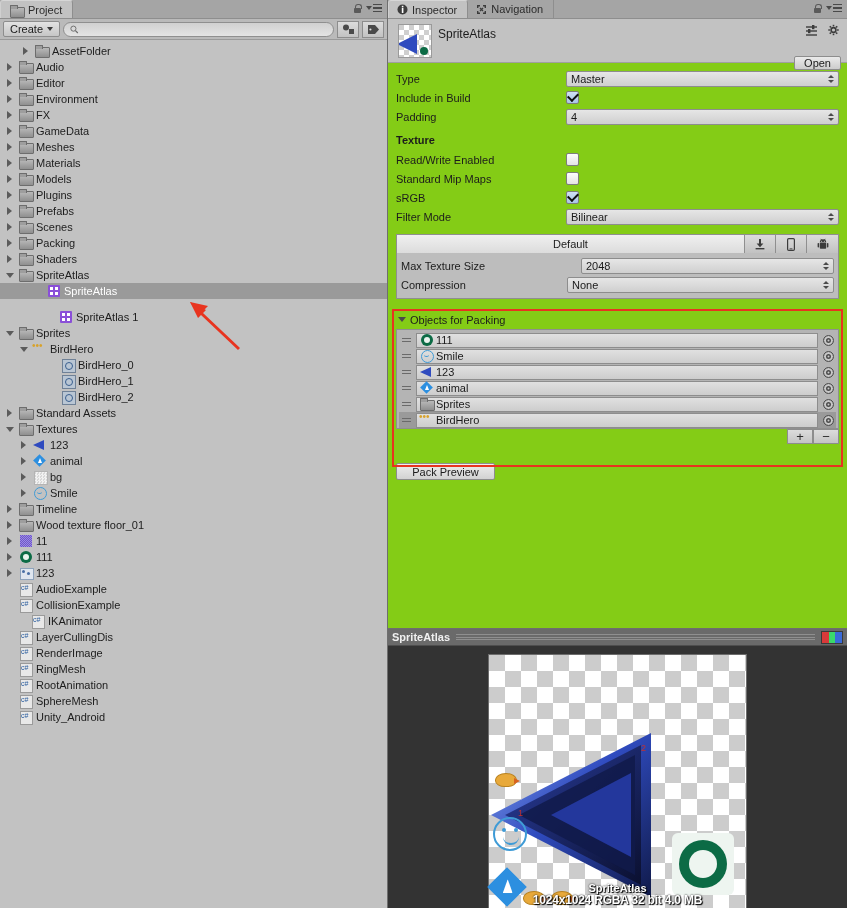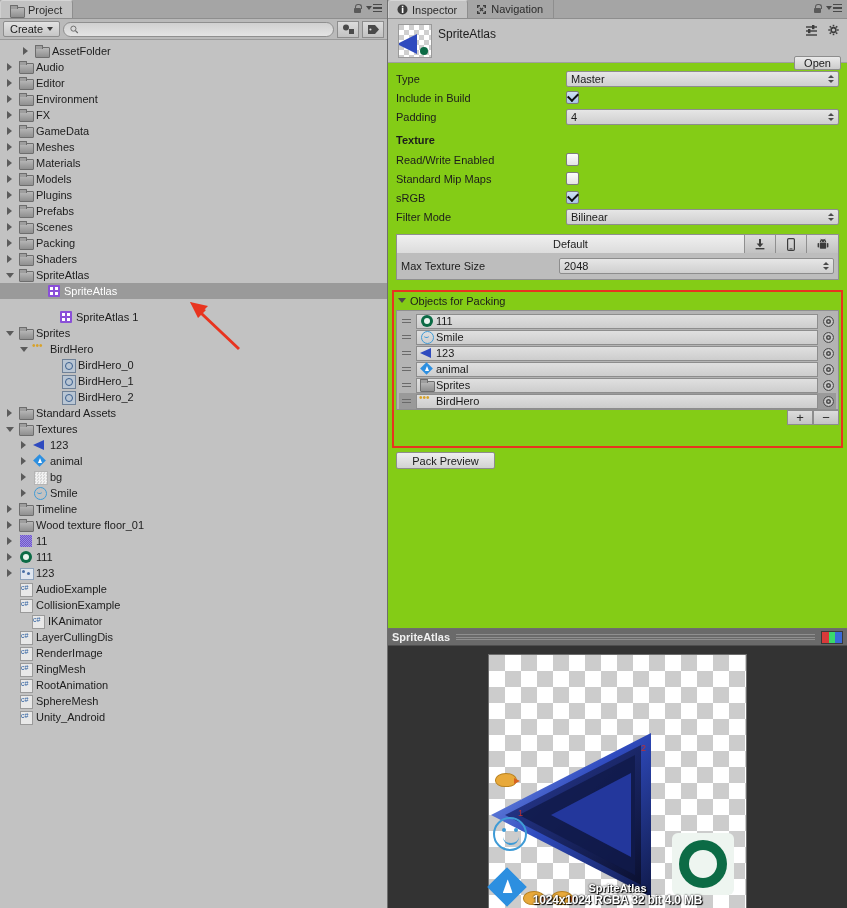--- a/index.html
+++ b/index.html
@@ -342,21 +342,21 @@
   }
   #pack-foot { height: 17px; display: flex; justify-content: flex-end; }
   .pm-btn {
     width: 26px; height: 15px;
     background: linear-gradient(#dcdcdc,#c4c4c4);
     border: 1px solid #8d8d8d;
     display: flex; align-items: center; justify-content: center;
     font-size: 13px; color: #2b2b2b; line-height: 1;
   }
   .pack-preview-btn {
-    margin-top: 25px; height: 17px; width: 99px; padding: 0 6px;
+    margin-top: 17px; height: 17px; width: 99px; padding: 0 6px;
     background: linear-gradient(#eeeeee,#d2d2d2);
     border: 1px solid #8d8d8d; border-radius: 2px;
     display: flex; align-items: center; justify-content: center;
     font-size: 11px;
   }
   #red-box {
     position: absolute; left: 0px; top: 0px;
     border: 2px solid #e8341f; pointer-events: none;
   }
 
@@ -891,23 +891,33 @@
               <rect x="9.9" y="5" width="1.5" height="4.4" rx="0.7" fill="#3c3c3c"></rect>
               <line x1="3.8" y1="0.9" x2="4.6" y2="2" stroke="#3c3c3c" stroke-width="0.9"></line>
               <line x1="8.2" y1="0.9" x2="7.4" y2="2" stroke="#3c3c3c" stroke-width="0.9"></line>
               <circle cx="4.6" cy="3.2" r="0.5" fill="#dcdcdc"></circle>
               <circle cx="7.4" cy="3.2" r="0.5" fill="#dcdcdc"></circle>
             </svg>
           </div>
         </div>
         <div id="platform-props">
           <div class="prop">
-            <div class="prop-label" style="width:158px">Max Texture Size</div>
+            <div class="prop-label" style="width:180px">Max Texture Size</div>
             <div class="dropdown">
               <span>2048</span>
+              <span class="dd-arrows">
+                  <i class="up"></i>
+                  <i class="dn"></i>
+                </span>
+            </div>
+          </div>
+          <div class="prop">
+            <div class="prop-label" style="width:166px">Compression</div>
+            <div class="dropdown">
+              <span>None</span>
               <span class="dd-arrows">
                   <i class="up"></i>
                   <i class="dn"></i>
                 </span>
             </div>
           </div>
         </div>
       </div>
 
       <div id="packing-wrap">

